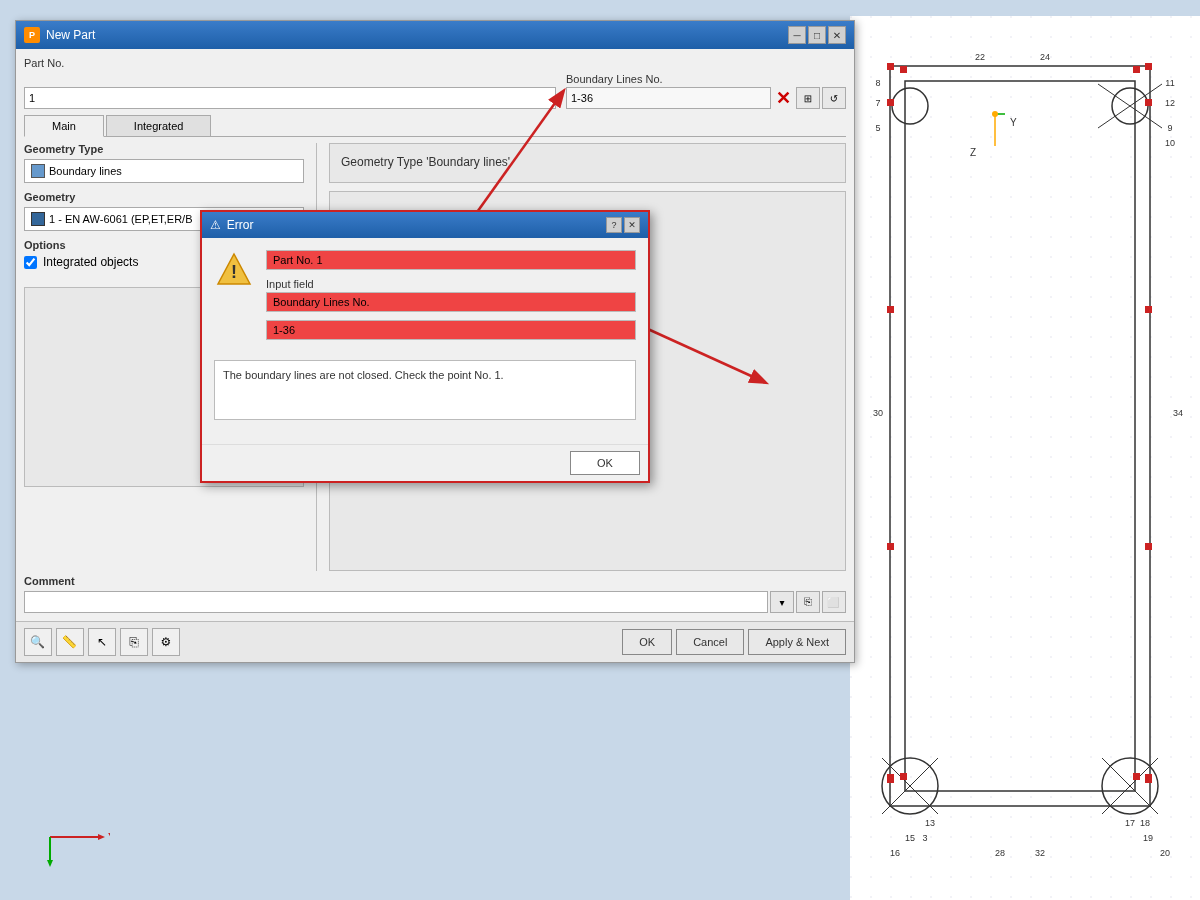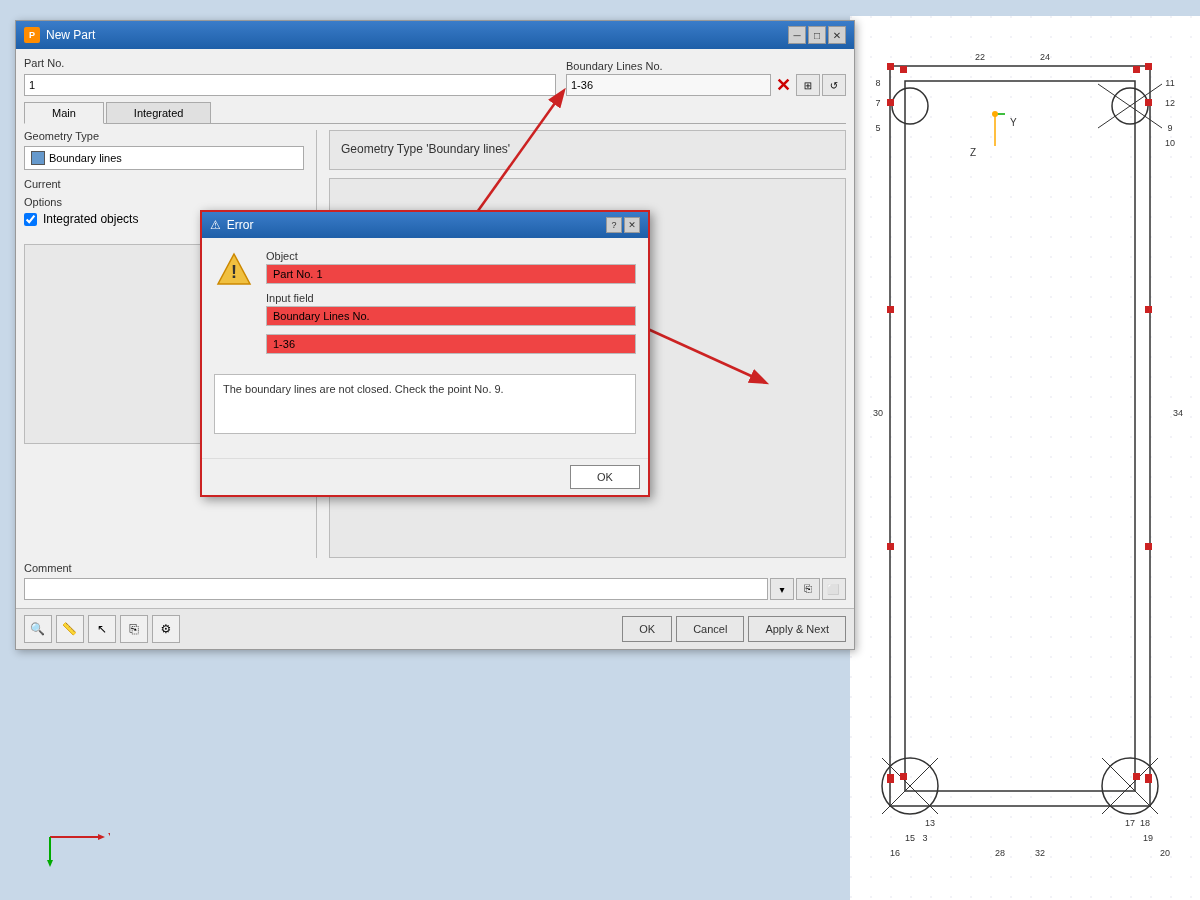--- a/index.html
+++ b/index.html
@@ -85,21 +85,21 @@
       align-items: flex-end;
     }
 
     .part-no-section {
       flex: 1;
     }
 
     .part-no-label {
       font-size: 11px;
       color: #333;
-      margin-bottom: 5px;
+      margin-bottom: 18px;
     }
 
     .part-no-input {
       width: 100%;
       height: 22px;
       border: 1px solid #aaa;
       background: white;
       padding: 2px 4px;
       font-size: 11px;
     }
@@ -183,21 +183,21 @@
     }
 
     .right-panel {
       flex: 1;
     }
 
     .section-label {
       font-size: 11px;
       color: #333;
       margin-bottom: 4px;
-      font-weight: normal;
+      font-weight: bold;
     }
 
     .section-value-box {
       background: white;
       border: 1px solid #aaa;
       padding: 4px 6px;
       font-size: 11px;
       margin-bottom: 8px;
       display: flex;
       align-items: center;
@@ -588,21 +588,25 @@
 
         <div class="small-label-section">
           <div class="section-label">Geometry Type</div>
           <div class="section-value-box">
             <div class="geo-color-box"></div>
             <span>Boundary lines</span>
           </div>
         </div>
 
         <div class="small-label-section">
-          <div class="section-label">Current</div>
+          <div class="section-label">Geometry</div>
+          <div class="section-value-box">
+            <div class="material-color-box"></div>
+            <span>1 - EN AW-6061 (EP,ET,ER/B</span>
+          </div>
         </div>
 
         <div class="small-label-section">
           <div class="section-label">Options</div>
           <div class="checkbox-row">
             <input type="checkbox" checked="" style="">
             <span>Integrated objects</span>
           </div>
         </div>
 
@@ -667,37 +671,36 @@
       <div>
         <svg class="warning-icon" viewBox="0 0 40 40" xmlns="http://www.w3.org/2000/svg">
           <polygon points="20,4 36,34 4,34" fill="#f0c040" stroke="#cc8800" stroke-width="1.5"></polygon>
           <text x="20" y="28" text-anchor="middle" font-size="18" font-weight="bold" fill="#333">!</text>
         </svg>
       </div>
 
       <div class="error-fields">
 
         <div class="error-field-group">
-          <div class="error-field-label">Object</div>
           <div class="error-field-value">Part No. 1</div>
         </div>
 
         <div class="error-field-group">
           <div class="error-field-label">Input field</div>
           <div class="error-field-value">Boundary Lines No.</div>
         </div>
 
         <div class="error-field-group">
           <div class="error-field-value">1-36</div>
         </div>
 
       </div>
     </div>
 
-    <div class="error-message-box">The boundary lines are not closed. Check the point No. 9.</div>
+    <div class="error-message-box">The boundary lines are not closed. Check the point No. 1.</div>
 
   </div>
 
   <div class="error-footer">
     <button class="ok-btn">OK</button>
   </div>
 
 </div>
 
 <svg style="position:absolute;top:0;left:0;width:850px;height:420px;pointer-events:none;z-index:50;" xmlns="http://www.w3.org/2000/svg">

